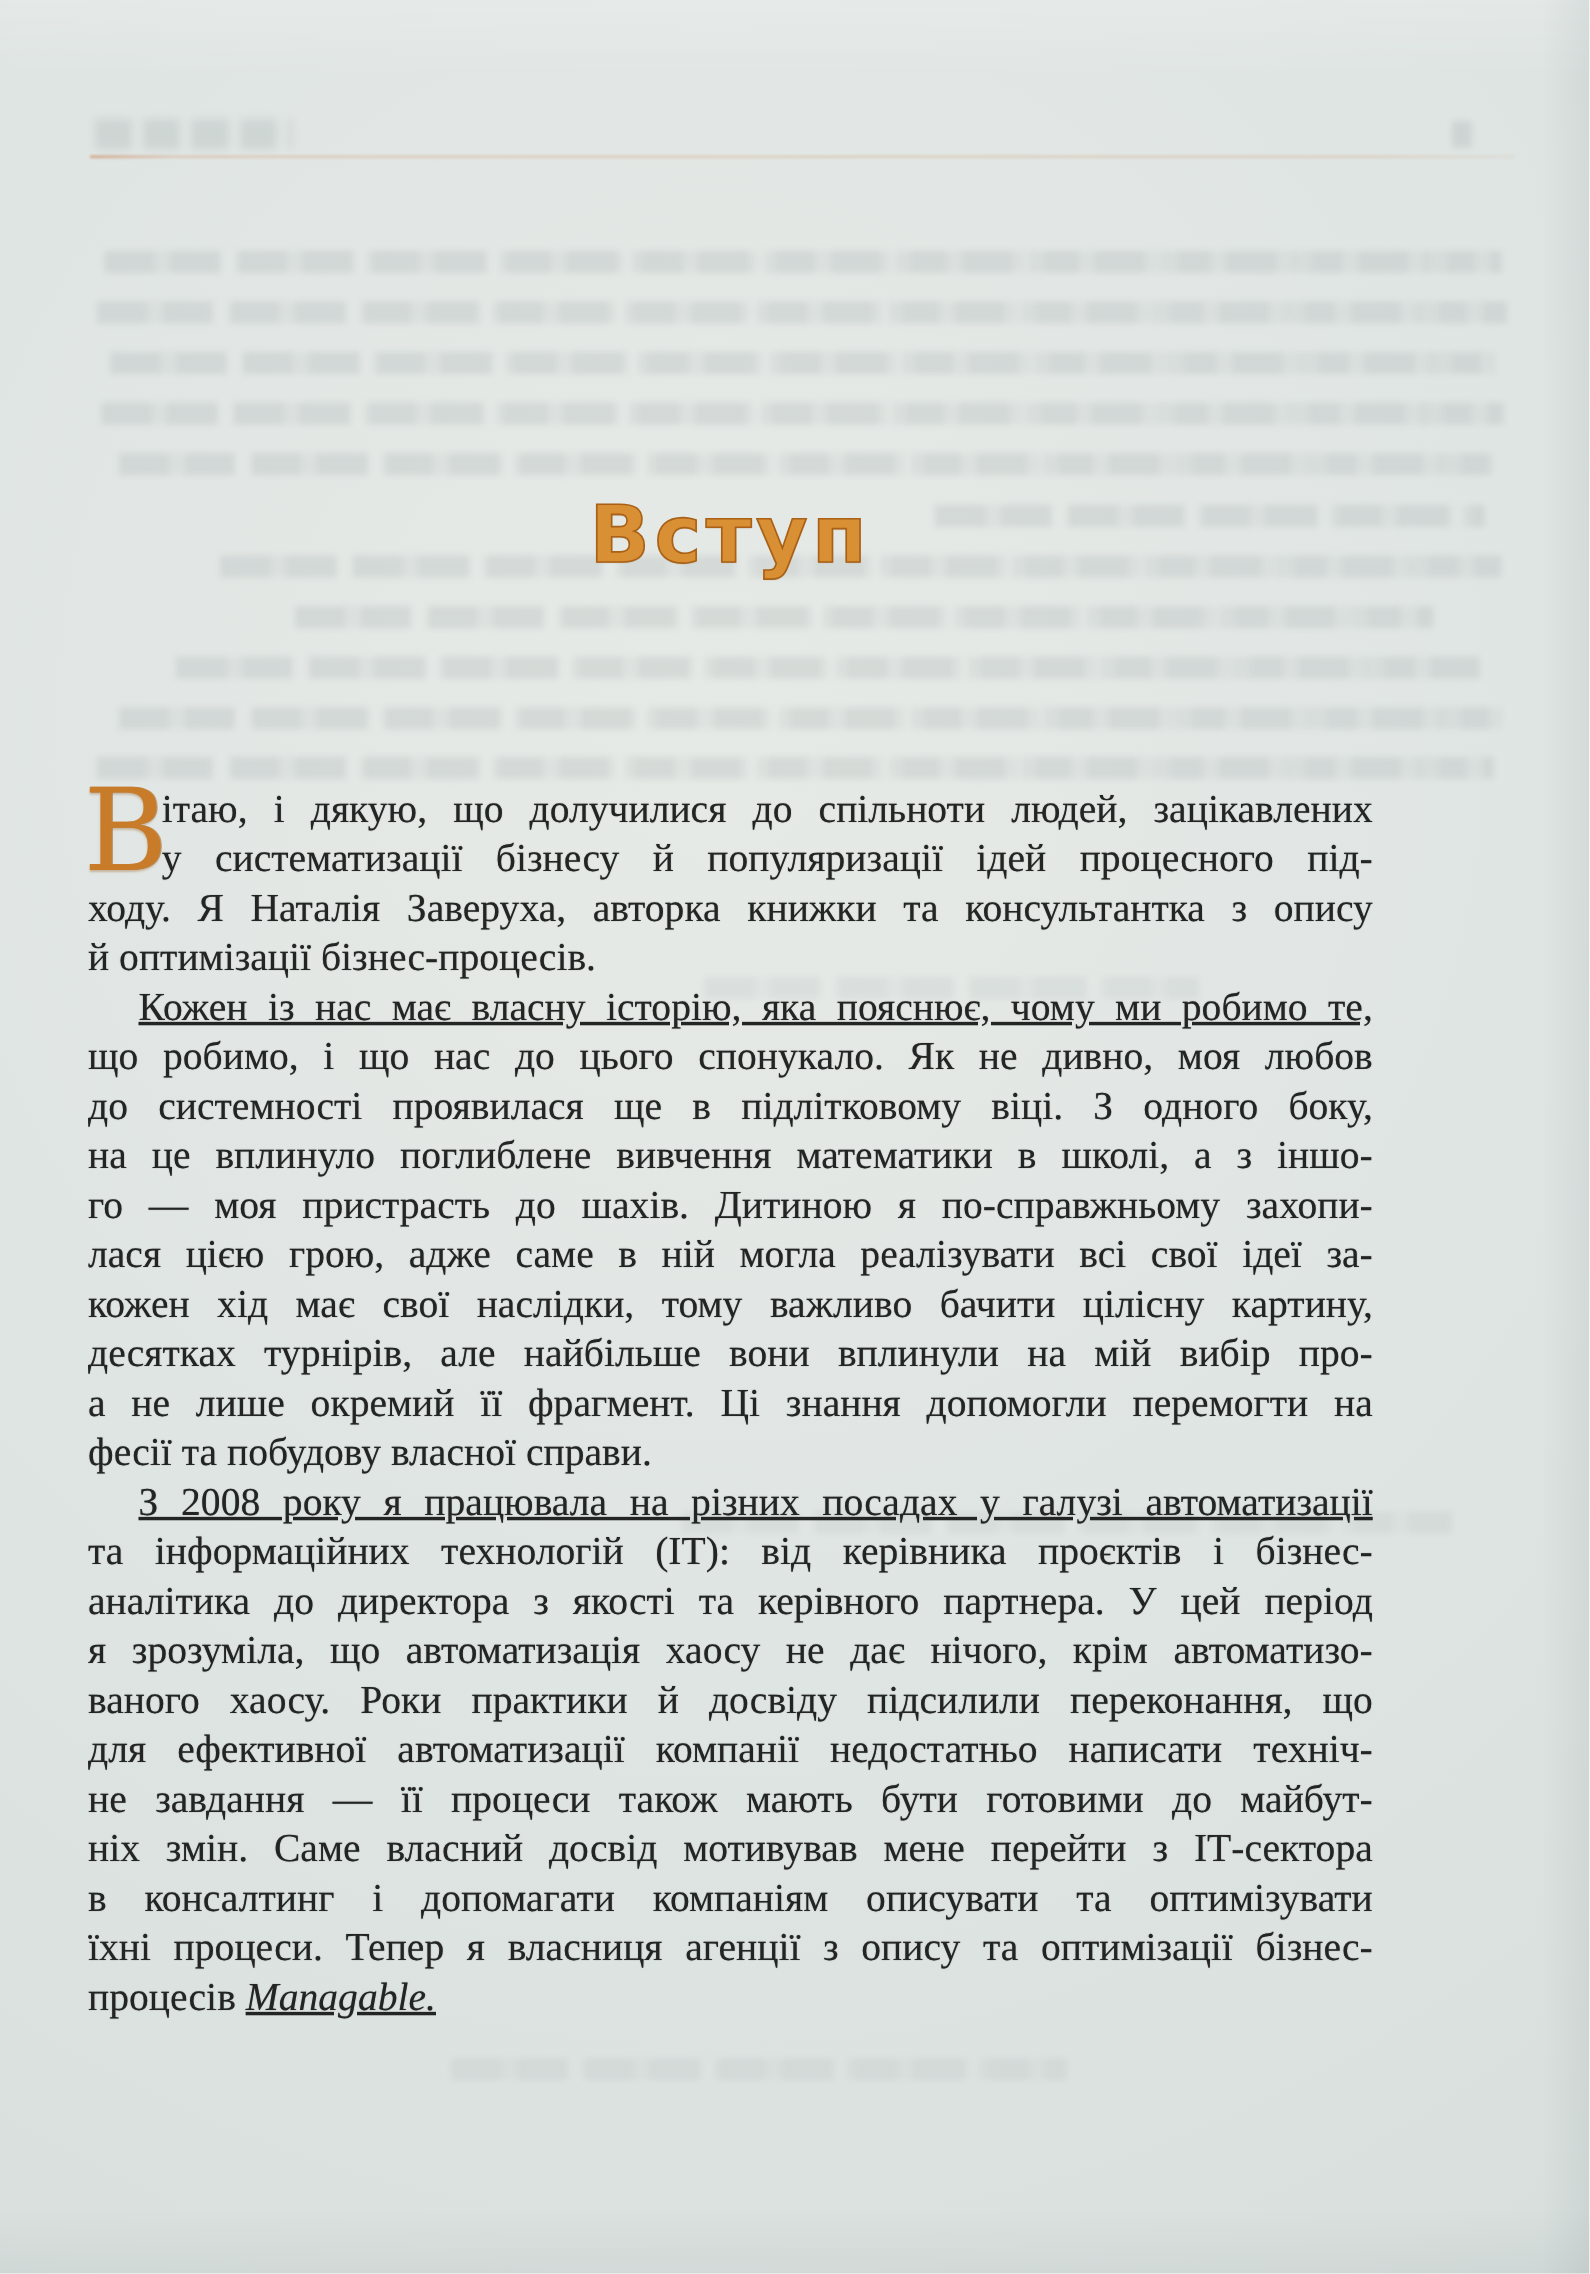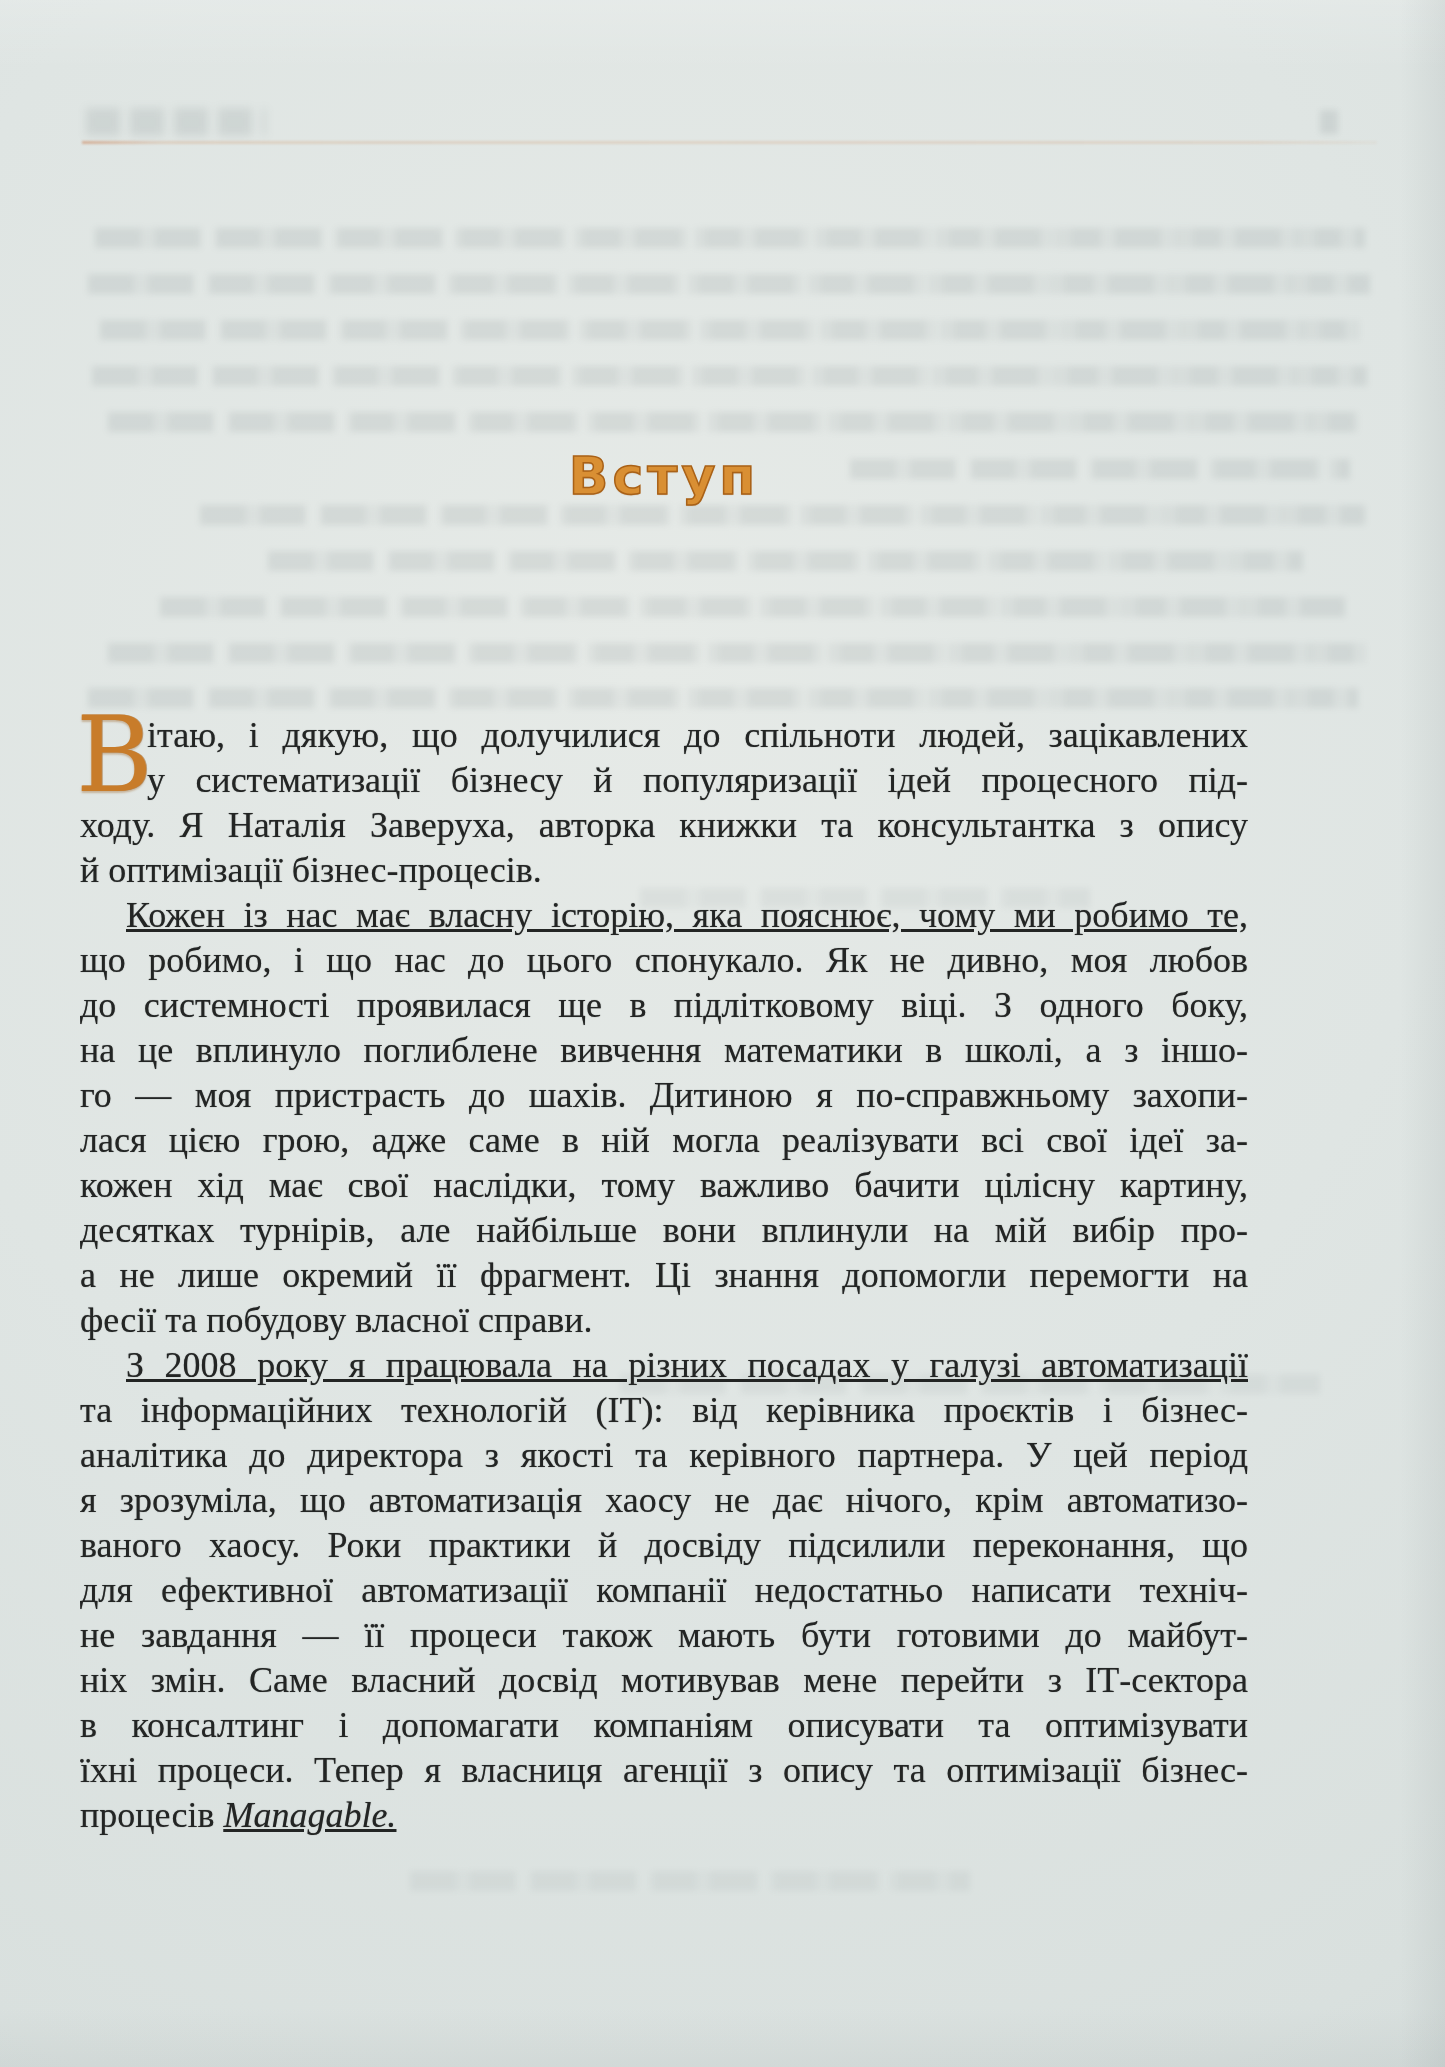--- a/index.html
+++ b/index.html
@@ -36,21 +36,21 @@
     background:
       repeating-linear-gradient(90deg, rgba(104,116,118,.16) 0 46px, rgba(104,116,118,0) 46px 60px),
       repeating-linear-gradient(90deg, rgba(104,116,118,.12) 0 105px, rgba(104,116,118,0) 105px 122px);
   }
   .ghost-line.light{opacity:.3;}
   
   .chapter-title{
     position:absolute;left:80px;top:450px;width:1168px;margin:0;
     text-align:center;
     font-family:"DejaVu Sans","Liberation Sans",sans-serif;
-    font-weight:bold;font-size:52px;letter-spacing:4px;line-height:1;
+    font-weight:bold;font-size:72px;letter-spacing:4px;line-height:1;
     color:#d98f33;
     -webkit-text-stroke:1.5px #a96117;
     text-shadow:0 1px 1px rgba(150,85,20,.45);
   }
   
   .text-block{
     position:absolute;left:80px;top:713px;width:1168px;
     font-size:36px;line-height:45px;color:#232524;
     text-shadow:0 0 1px rgba(35,37,36,.55);
   }

